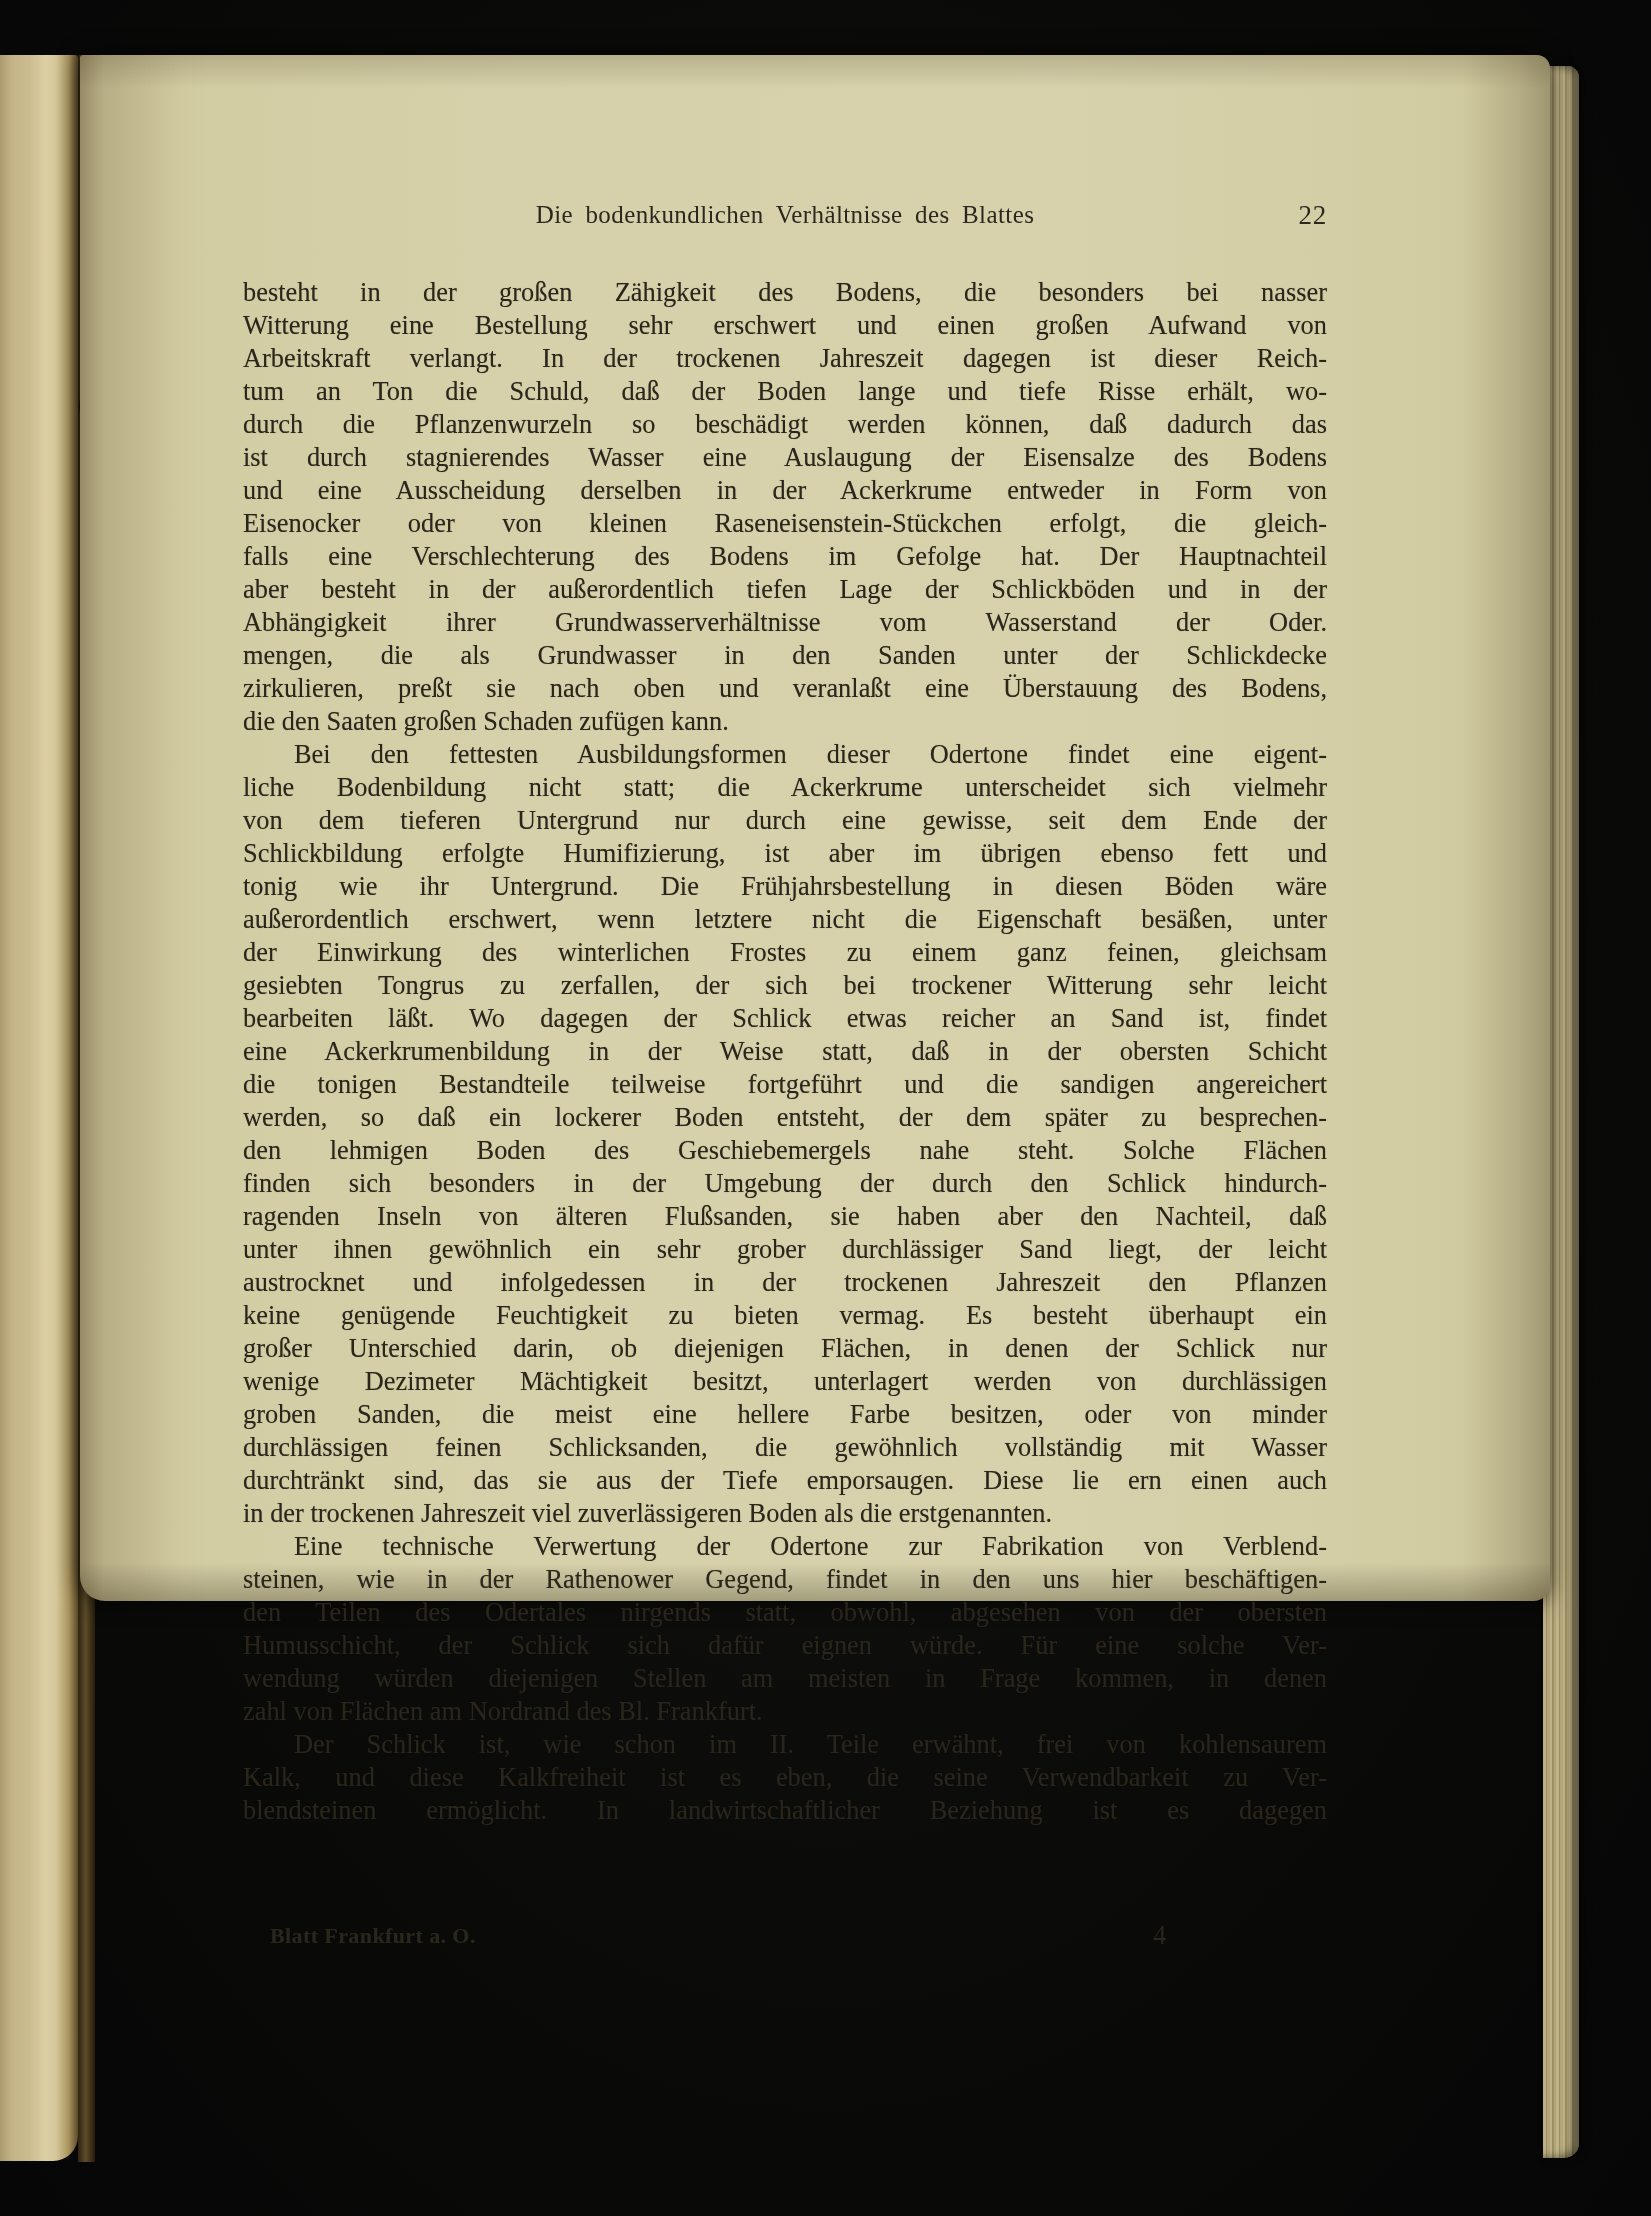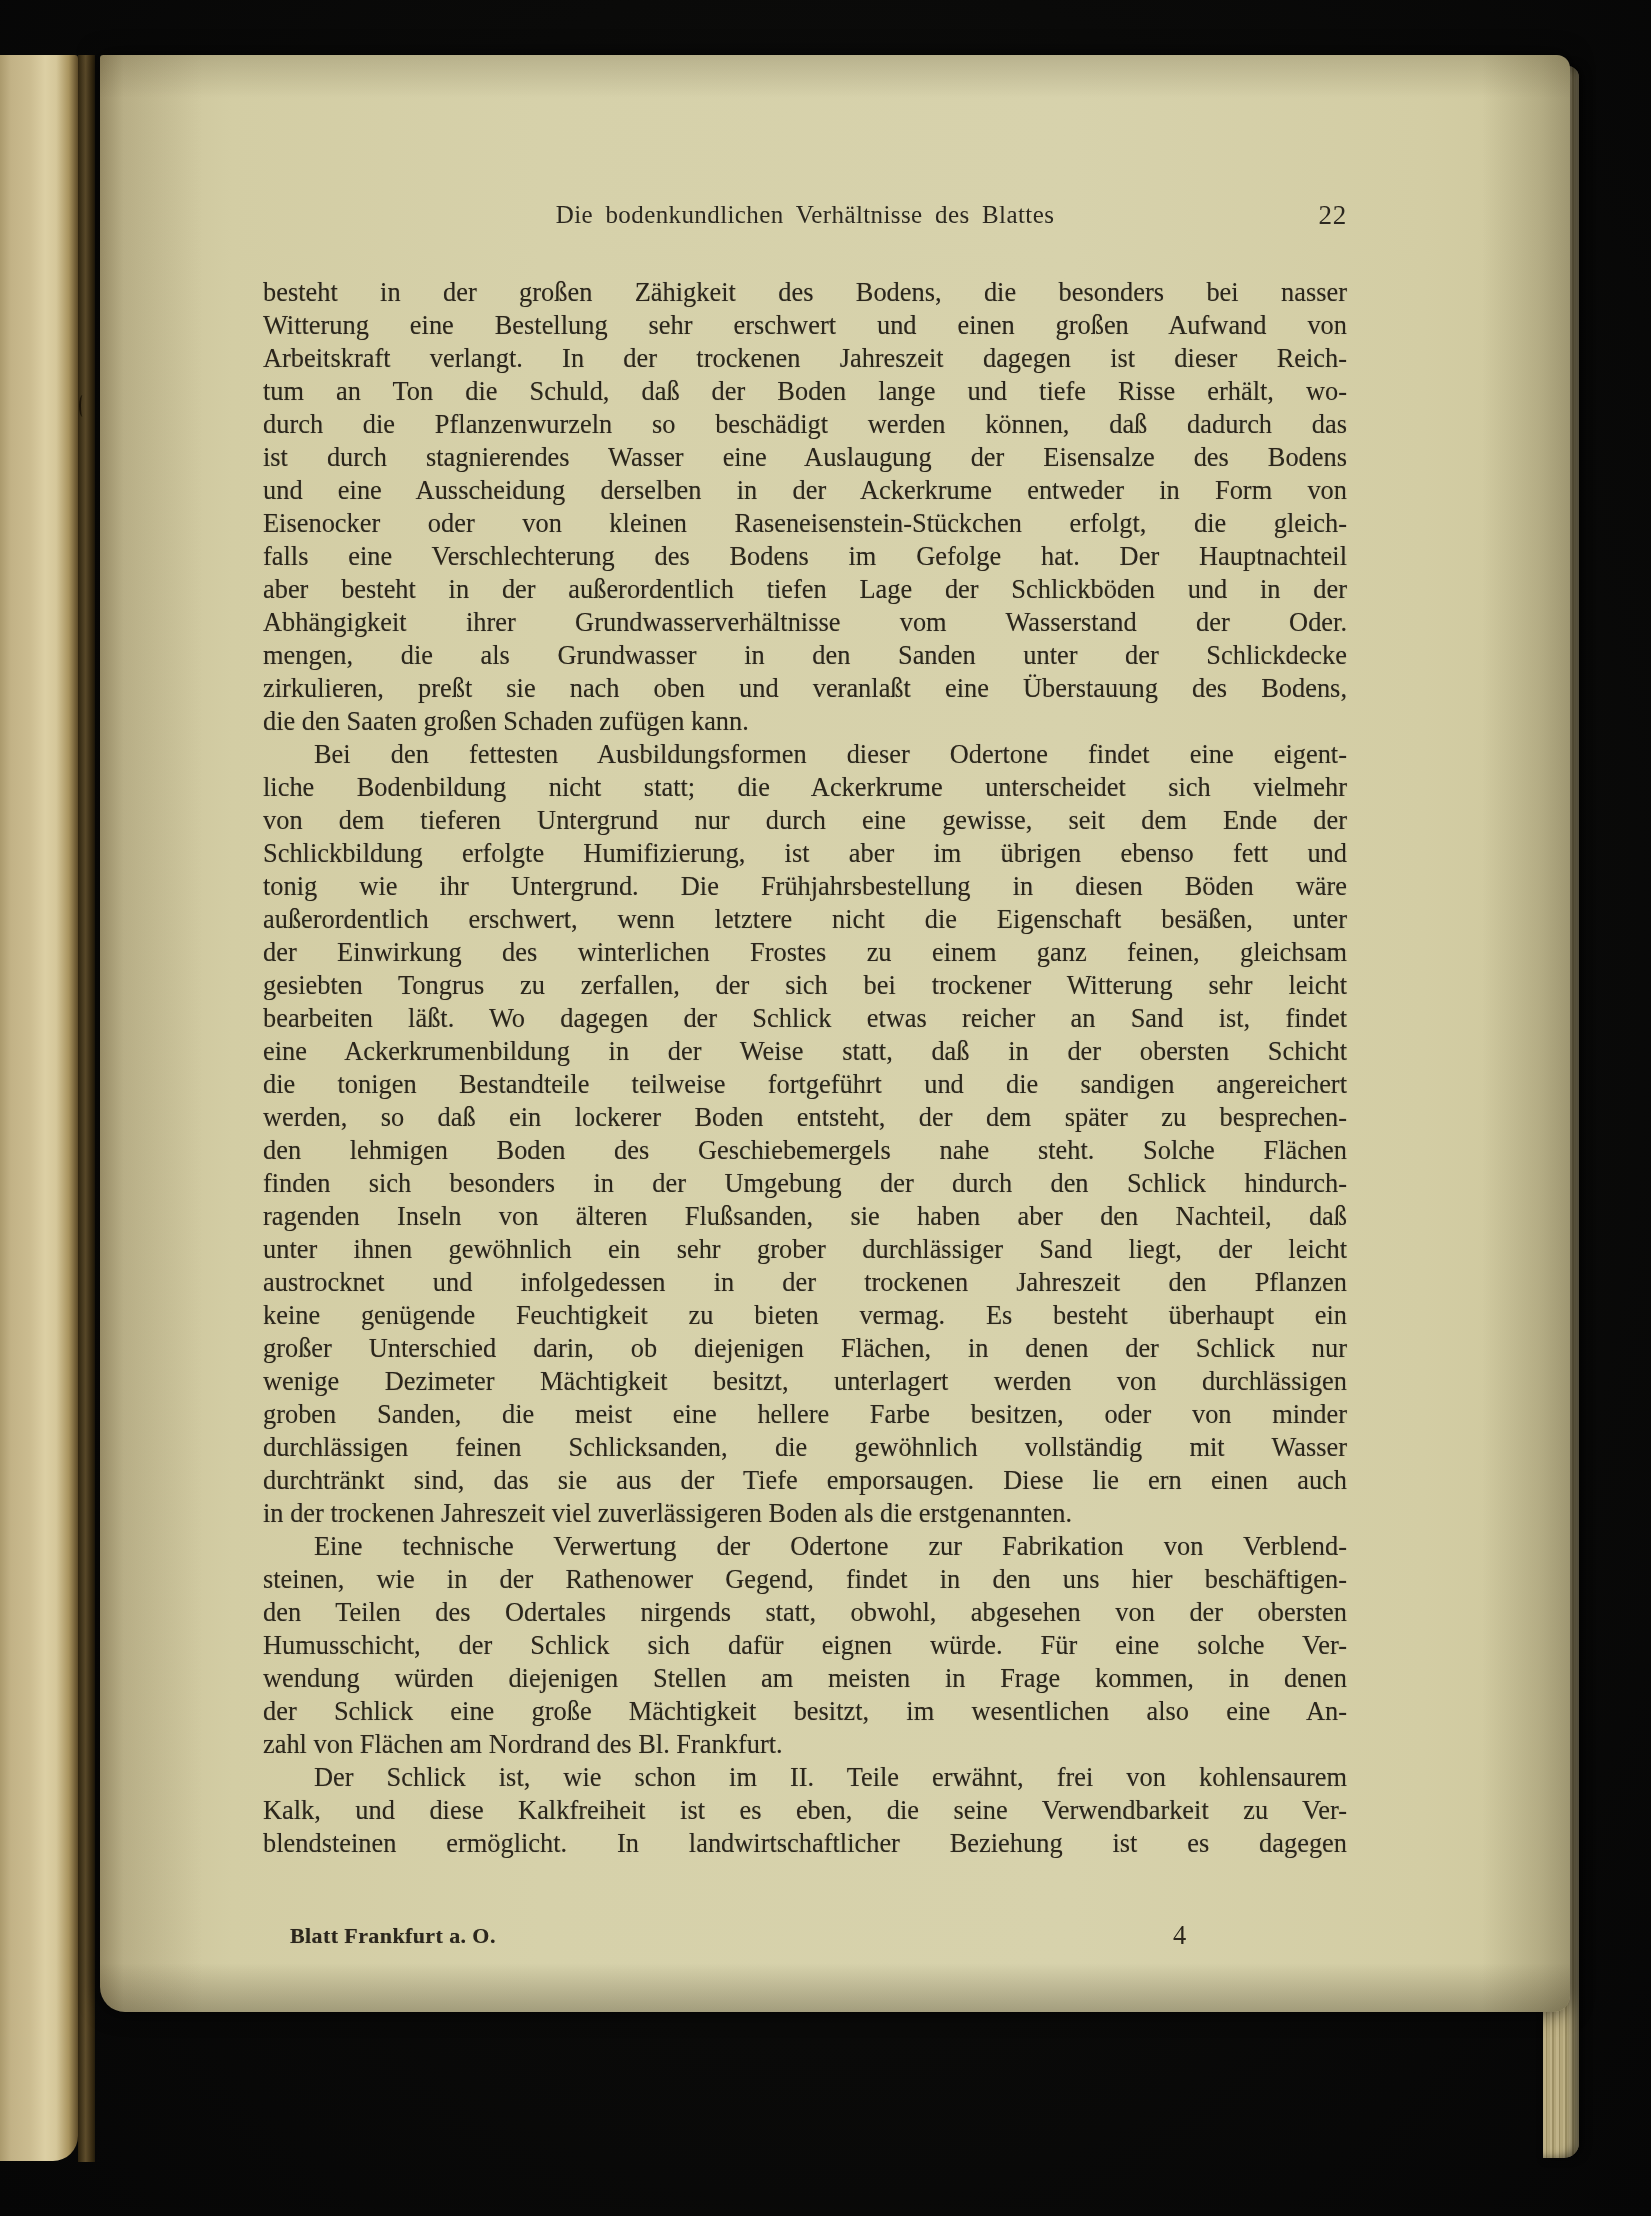--- a/index.html
+++ b/index.html
@@ -28,21 +28,21 @@
   .page-stack{
     position:absolute;left:1543px;top:66px;width:36px;height:2092px;
     background:repeating-linear-gradient(90deg,
       #c0b388 0px,#c0b388 2.5px,#9c8f64 2.5px,#9c8f64 4.1px,#b3a67a 4.1px,#b3a67a 6.6px);
     border-radius:0 11.6px 15px 0;
     box-shadow:inset -6.6px 0 8.3px rgba(0,0,0,.55), 3.3px 0 8.3px rgba(0,0,0,.6);
   }
 
   
   .page{
-    position:absolute;left:100px;top:55px;width:1470px;height:1957px;
+    position:absolute;left:80px;top:55px;width:1470px;height:1546px;
     background:
       linear-gradient(180deg, rgba(62,50,22,.20) 0%, rgba(62,50,22,0) 2.2%,
                       rgba(62,50,22,0) 97.5%, rgba(30,22,6,.28) 100%),
       linear-gradient(90deg, rgba(72,56,24,.38) 0%, rgba(72,56,24,.14) 1.6%,
                       rgba(72,56,24,0) 7%, rgba(72,56,24,0) 94%,
                       rgba(60,48,20,.18) 98%, rgba(50,40,16,.30) 100%),
       linear-gradient(90deg,#c8bf96 0%, #d3cda4 9%, #d6d1aa 30%,
                       #d7d2ac 66%, #d3cda4 90%, #cdc69b 100%);
     border-radius:3.3px 13.2px 16.5px 25px;
     box-shadow:0 0 21.5px rgba(0,0,0,.7);
@@ -144,21 +144,20 @@
       <div class="ln">wenige Dezimeter Mächtigkeit besitzt,  unterlagert werden von durchlässigen</div>
       <div class="ln">groben Sanden, die meist eine hellere Farbe besitzen, oder von minder</div>
       <div class="ln">durchlässigen feinen Schlicksanden, die gewöhnlich vollständig mit Wasser</div>
       <div class="ln">durchtränkt sind, das sie aus der Tiefe emporsaugen.  Diese lie ern einen auch</div>
       <div class="ln end">in der trockenen Jahreszeit viel zuverlässigeren Boden als die erstgenannten.</div>
       <div class="ln indent">Eine technische Verwertung der Odertone zur Fabrikation von Verblend-</div>
       <div class="ln">steinen, wie in der Rathenower Gegend, findet in den uns hier beschäftigen-</div>
       <div class="ln">den Teilen des Odertales nirgends statt, obwohl, abgesehen von der obersten</div>
       <div class="ln">Humusschicht, der Schlick sich dafür eignen würde.  Für eine solche Ver-</div>
       <div class="ln">wendung würden diejenigen Stellen am meisten in Frage kommen, in denen</div>
-      <div class="ln">der Schlick eine große Mächtigkeit besitzt, im wesentlichen also eine An-</div>
       <div class="ln end">zahl von Flächen am Nordrand des Bl. Frankfurt.</div>
       <div class="ln indent">Der Schlick ist, wie schon im II. Teile erwähnt, frei von kohlensaurem</div>
       <div class="ln">Kalk, und diese Kalkfreiheit ist es eben, die seine Verwendbarkeit zu Ver-</div>
       <div class="ln">blendsteinen ermöglicht.  In landwirtschaftlicher Beziehung ist es dagegen</div>
     </div>
 
   <div class="footer-sig">Blatt Frankfurt a. O.</div>
   <div class="sheet-num">4</div>
 
 </div>

